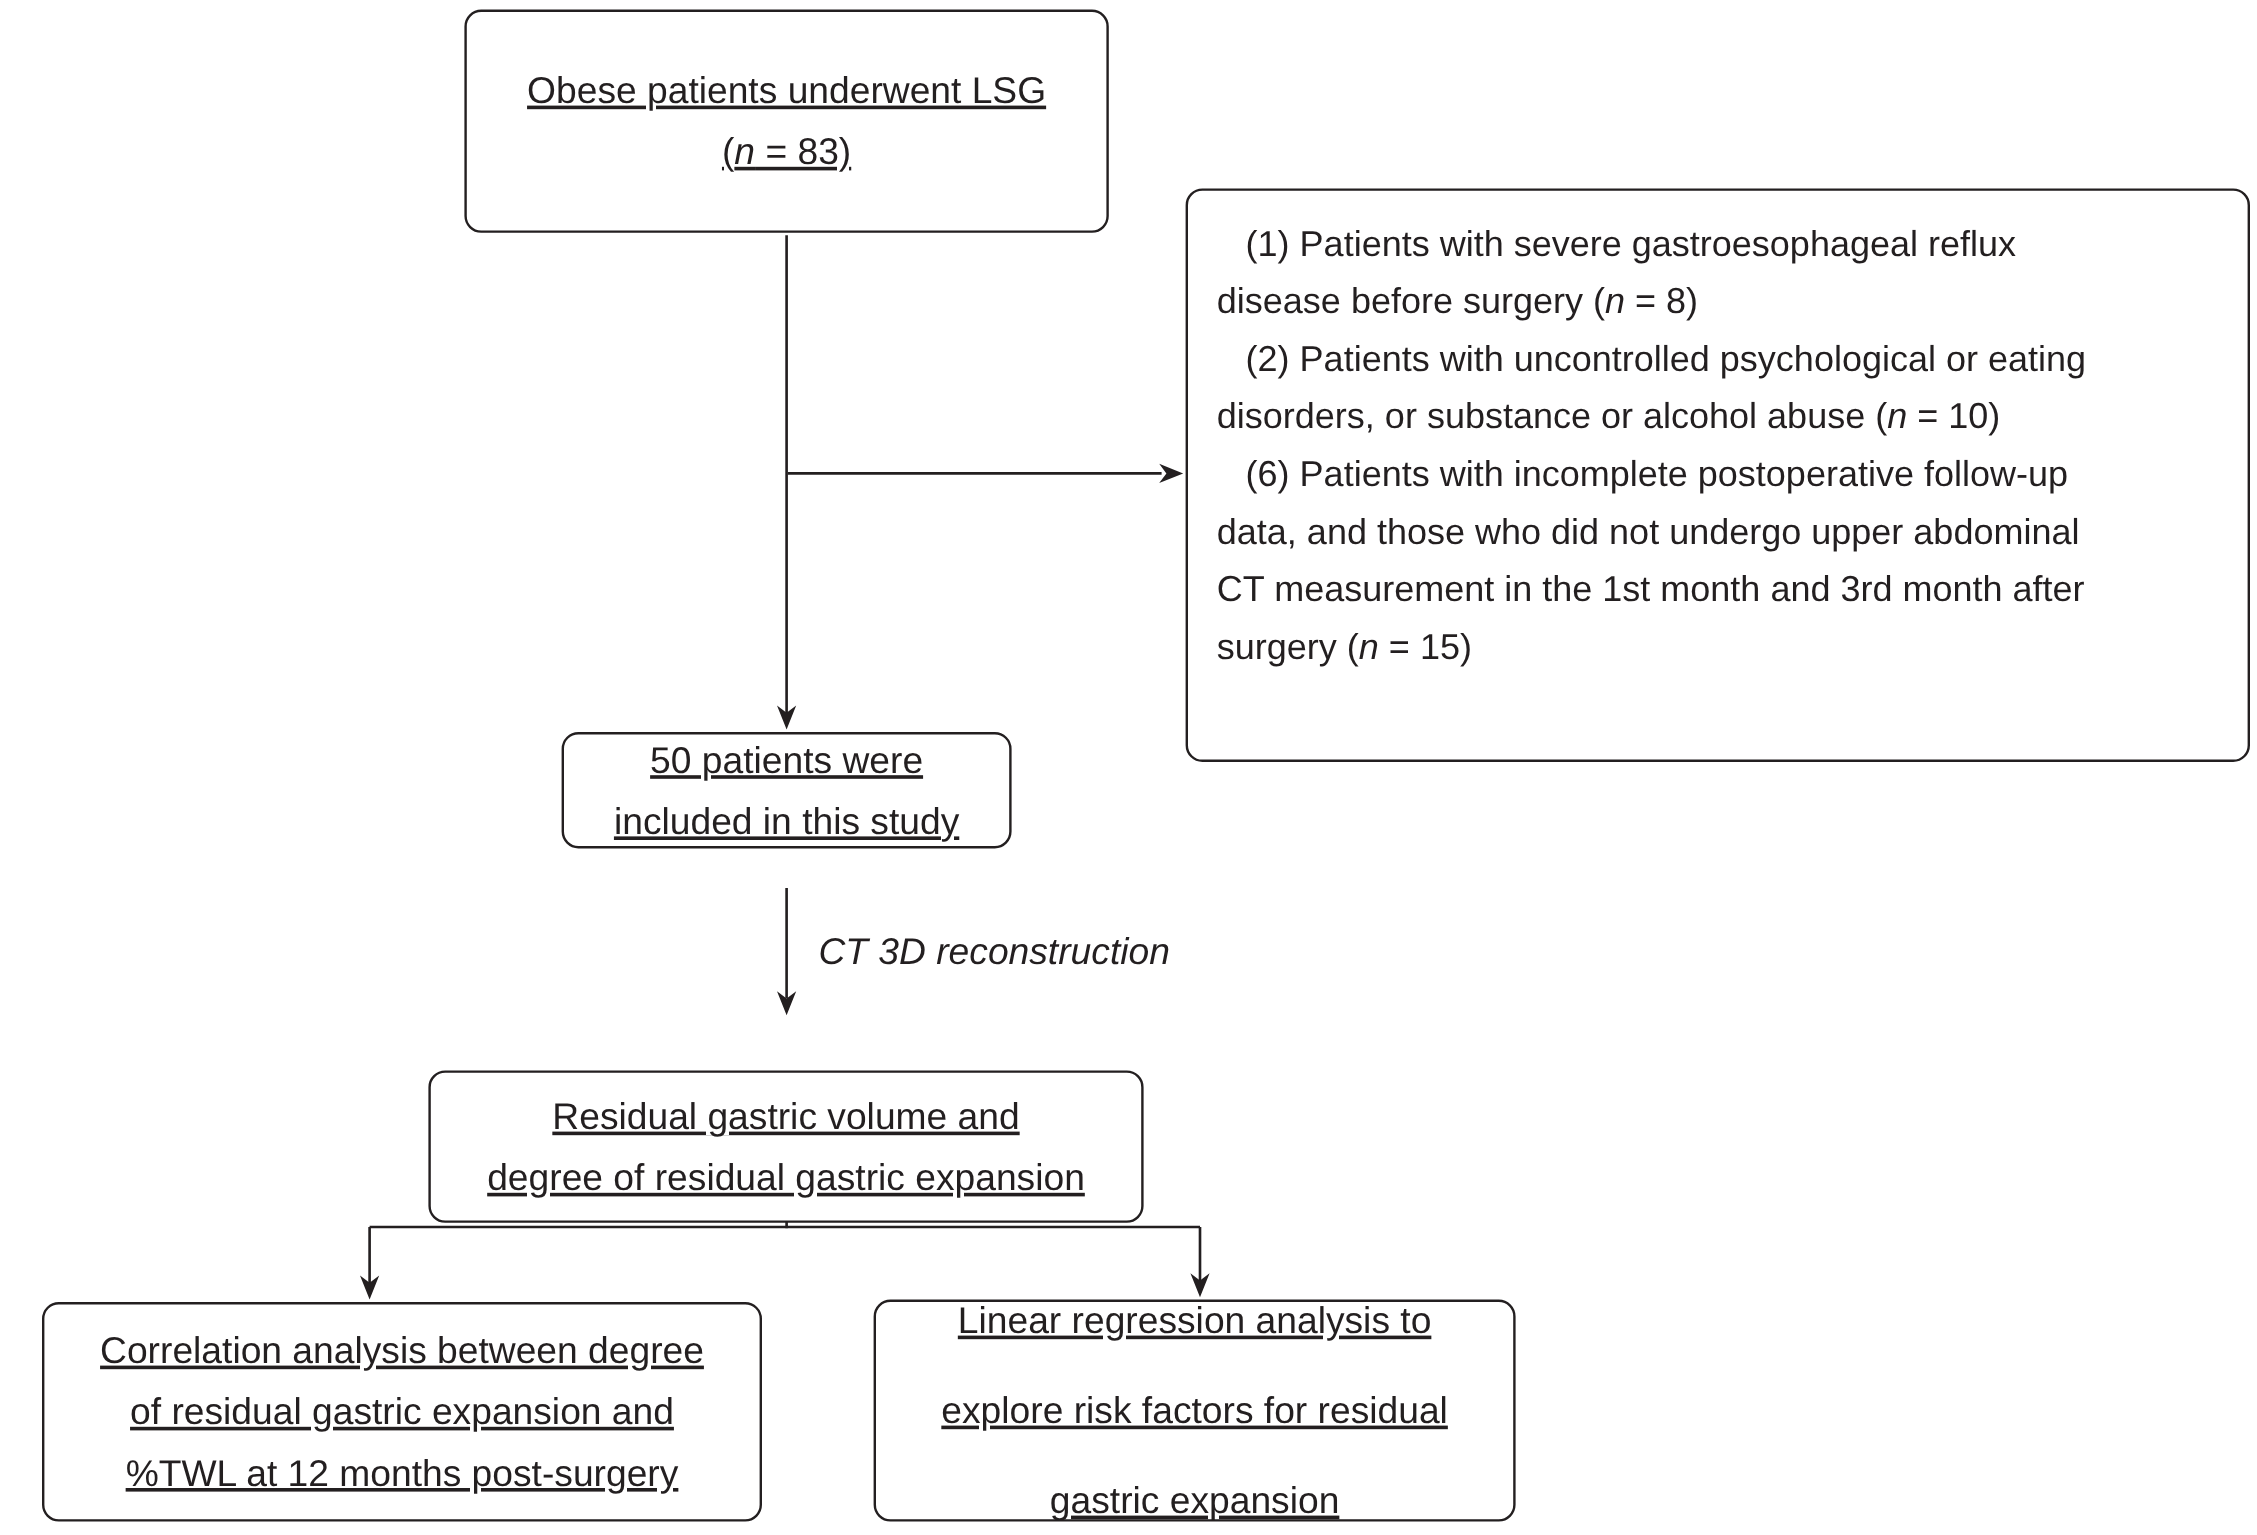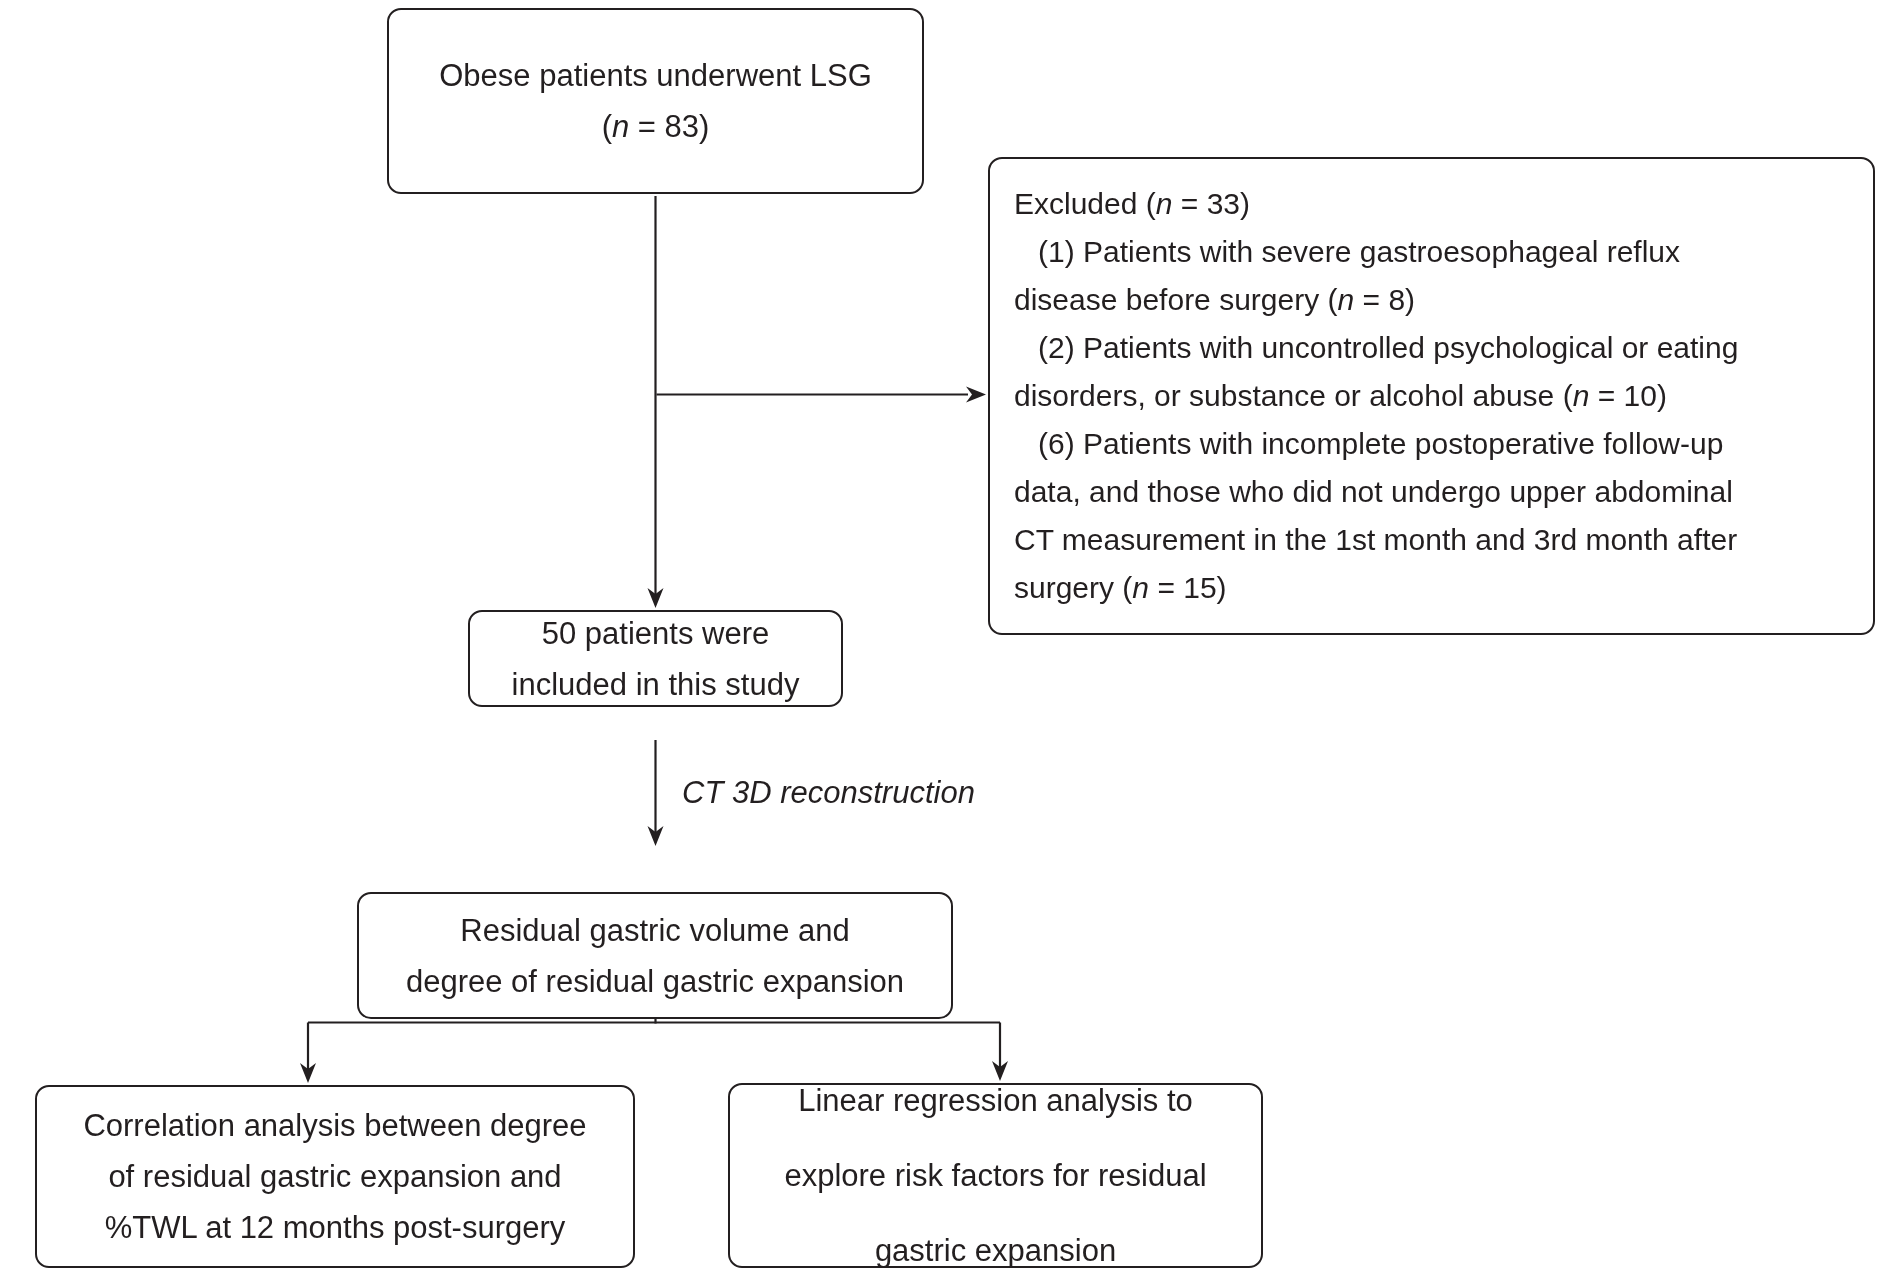--- a/index.html
+++ b/index.html
@@ -25,20 +25,21 @@
     background: #ffffff;
     display: flex;
     flex-direction: column;
     justify-content: center;
     font-size: 31px;
     line-height: 51px;
   }
   .box.center {
     align-items: center;
     text-align: center;
+    text-decoration: underline;
   }
   .box .line { white-space: nowrap; }
   .box.left-align {
     justify-content: flex-start;
     align-items: flex-start;
     text-align: left;
     font-size: 30px;
     line-height: 48px;
     padding: 21px 18px 0 24px;
   }
@@ -83,21 +84,20 @@
       <path d="M 1000 1081 L 992 1061 L 1000 1067 L 1008 1061 Z"></path>
     </g>
   </svg>
 
   <div class="box center box-enrollment">
       <div class="line">Obese patients underwent LSG</div>
       <div class="line">(<i>n</i> = 83)</div>
     </div>
 
   <div class="box left-align box-excluded">
-      <div class="line">Excluded (<i>n</i> = 33)</div>
       <div class="line indent">(1) Patients with severe gastroesophageal reflux</div>
       <div class="line">disease before surgery (<i>n</i> = 8)</div>
       <div class="line indent">(2) Patients with uncontrolled psychological or eating</div>
       <div class="line">disorders, or substance or alcohol abuse (<i>n</i> = 10)</div>
       <div class="line indent">(6) Patients with incomplete postoperative follow-up</div>
       <div class="line">data, and those who did not undergo upper abdominal</div>
       <div class="line">CT measurement in the 1st month and 3rd month after</div>
       <div class="line">surgery (<i>n</i> = 15)</div>
     </div>
 

